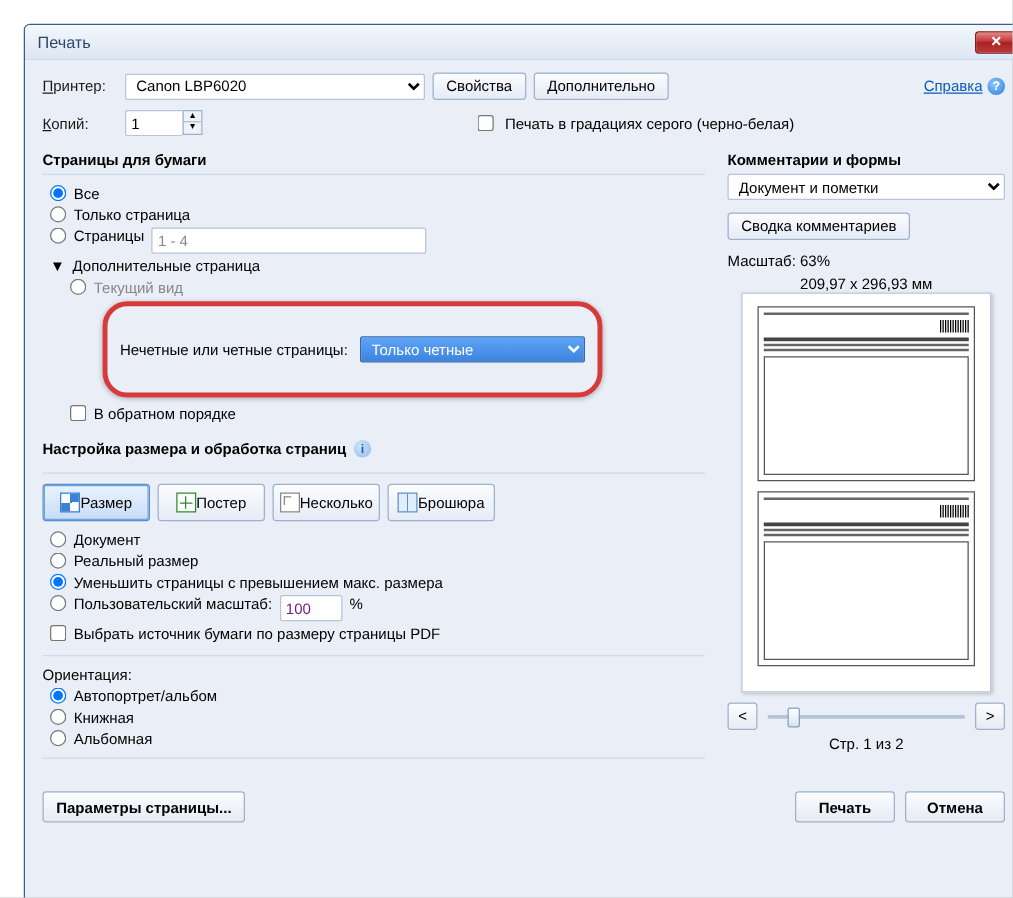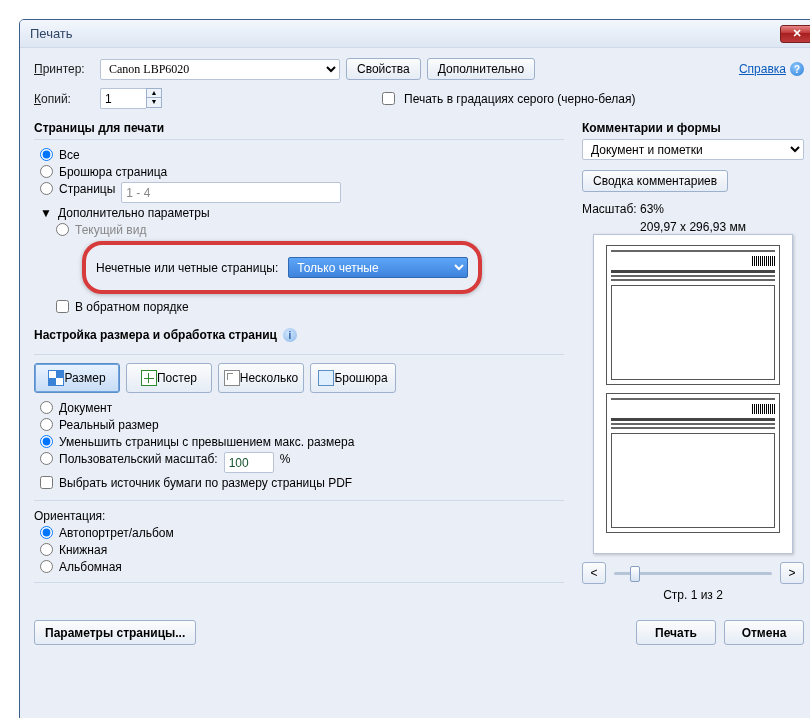--- a/index.html
+++ b/index.html
@@ -49,21 +49,21 @@
     label.lbl { min-width: 60px; color: #1a1a1a; }
     label.lbl u { text-decoration: underline; }
     select, input[type=text], input.num {
       border: 1px solid #b7c3d6;
       background: #fff;
       height: 21px;
       padding: 1px 4px;
       font-size: 12px;
       border-radius: 2px;
     }
-    .sel-printer { width: 240px; font-family: Liberation Serif, serif; }
+    .sel-printer { width: 240px; }
     .btn {
       height: 22px;
       padding: 0 10px;
       background: linear-gradient(to bottom, #fbfcfd, #e5ecf5);
       border: 1px solid #9eb1cc;
       border-radius: 3px;
       font-size: 12px;
       cursor: pointer;
       display: inline-flex; align-items: center; justify-content: center;
     }
@@ -83,21 +83,21 @@
     .right { width: 222px; }
     .section-title { font-weight: bold; margin: 4px 0 4px 0; }
     .hr { border: none; border-top: 1px solid #cfd9e8; margin: 4px 0 8px 0; }
     .radio-row { display: flex; align-items: flex-start; gap: 6px; margin: 3px 0 3px 6px; }
     .radio-row input { margin: 0; }
     .sub-indent { margin-left: 22px; }
     .expander { cursor: pointer; }
     .callout {
       border: 4px solid #d63a3a;
       border-radius: 20px;
-      padding: 12px 10px;
+      padding: 24px 10px;
       display: flex; align-items: center; gap: 10px;
       margin: 4px 0 6px 48px;
       width: 400px;
       box-shadow: 0 1px 4px rgba(0,0,0,0.25);
     }
     .callout select {
       flex: 1;
       background: linear-gradient(to bottom, #5ea6f8, #3d83dd);
       color: #fff;
       border: 1px solid #3068b2;
@@ -186,38 +186,38 @@
           <div class="sp" style="border-top:0">▼</div>
         </div>
       </div>
       <div style="width:204px"></div>
       <input type="checkbox" style="">
       <span>Печать в градациях серого (черно-белая)</span>
     </div>
 
     <div class="two-col">
       <div class="left">
-        <div class="section-title">Страницы для печати</div>
+        <div class="section-title">Страницы для бумаги</div>
         <hr class="hr">
         <div class="radio-row">
           <input type="radio" name="pg" checked="" style="">
           <span>Все</span>
         </div>
         <div class="radio-row">
           <input type="radio" name="pg" style="">
-          <span>Брошюра страница</span>
+          <span>Только страница</span>
         </div>
         <div class="radio-row">
           <input type="radio" name="pg" style="">
           <span>Страницы</span>
           <input type="text" style="width: 220px; color: rgb(136, 136, 136);" value="1 - 4">
         </div>
         <div class="radio-row expander">
           <span style="width:12px;text-align:center">▼</span>
-          <span>Дополнительно параметры</span>
+          <span>Дополнительные страница</span>
         </div>
         <div class="radio-row sub-indent">
           <input type="radio" name="pg2" style="">
           <span style="color:#888">Текущий вид</span>
         </div>
         <div class="callout">
           <span>Нечетные или четные страницы:</span>
           <select>
             <option>Только четные</option>
           </select>
@@ -258,21 +258,21 @@
           <input type="radio" name="sz" style="">
           <span>Реальный размер</span>
         </div>
         <div class="radio-row">
           <input type="radio" name="sz" checked="" style="">
           <span>Уменьшить страницы с превышением макс. размера</span>
         </div>
         <div class="radio-row">
           <input type="radio" name="sz" style="">
           <span>Пользовательский масштаб:</span>
-          <input type="text" style="width: 50px; color: #14532d;" value="100">
+          <input type="text" style="width: 50px; color: #701a75;" value="100">
           <span>%</span>
         </div>
         <div class="radio-row">
           <input type="checkbox" style="">
           <span>Выбрать источник бумаги по размеру страницы PDF</span>
         </div>
         <hr class="hr" style="margin-top:10px;">
         <div>Ориентация:</div>
         <div class="radio-row">
           <input type="radio" name="or" checked="" style="">

